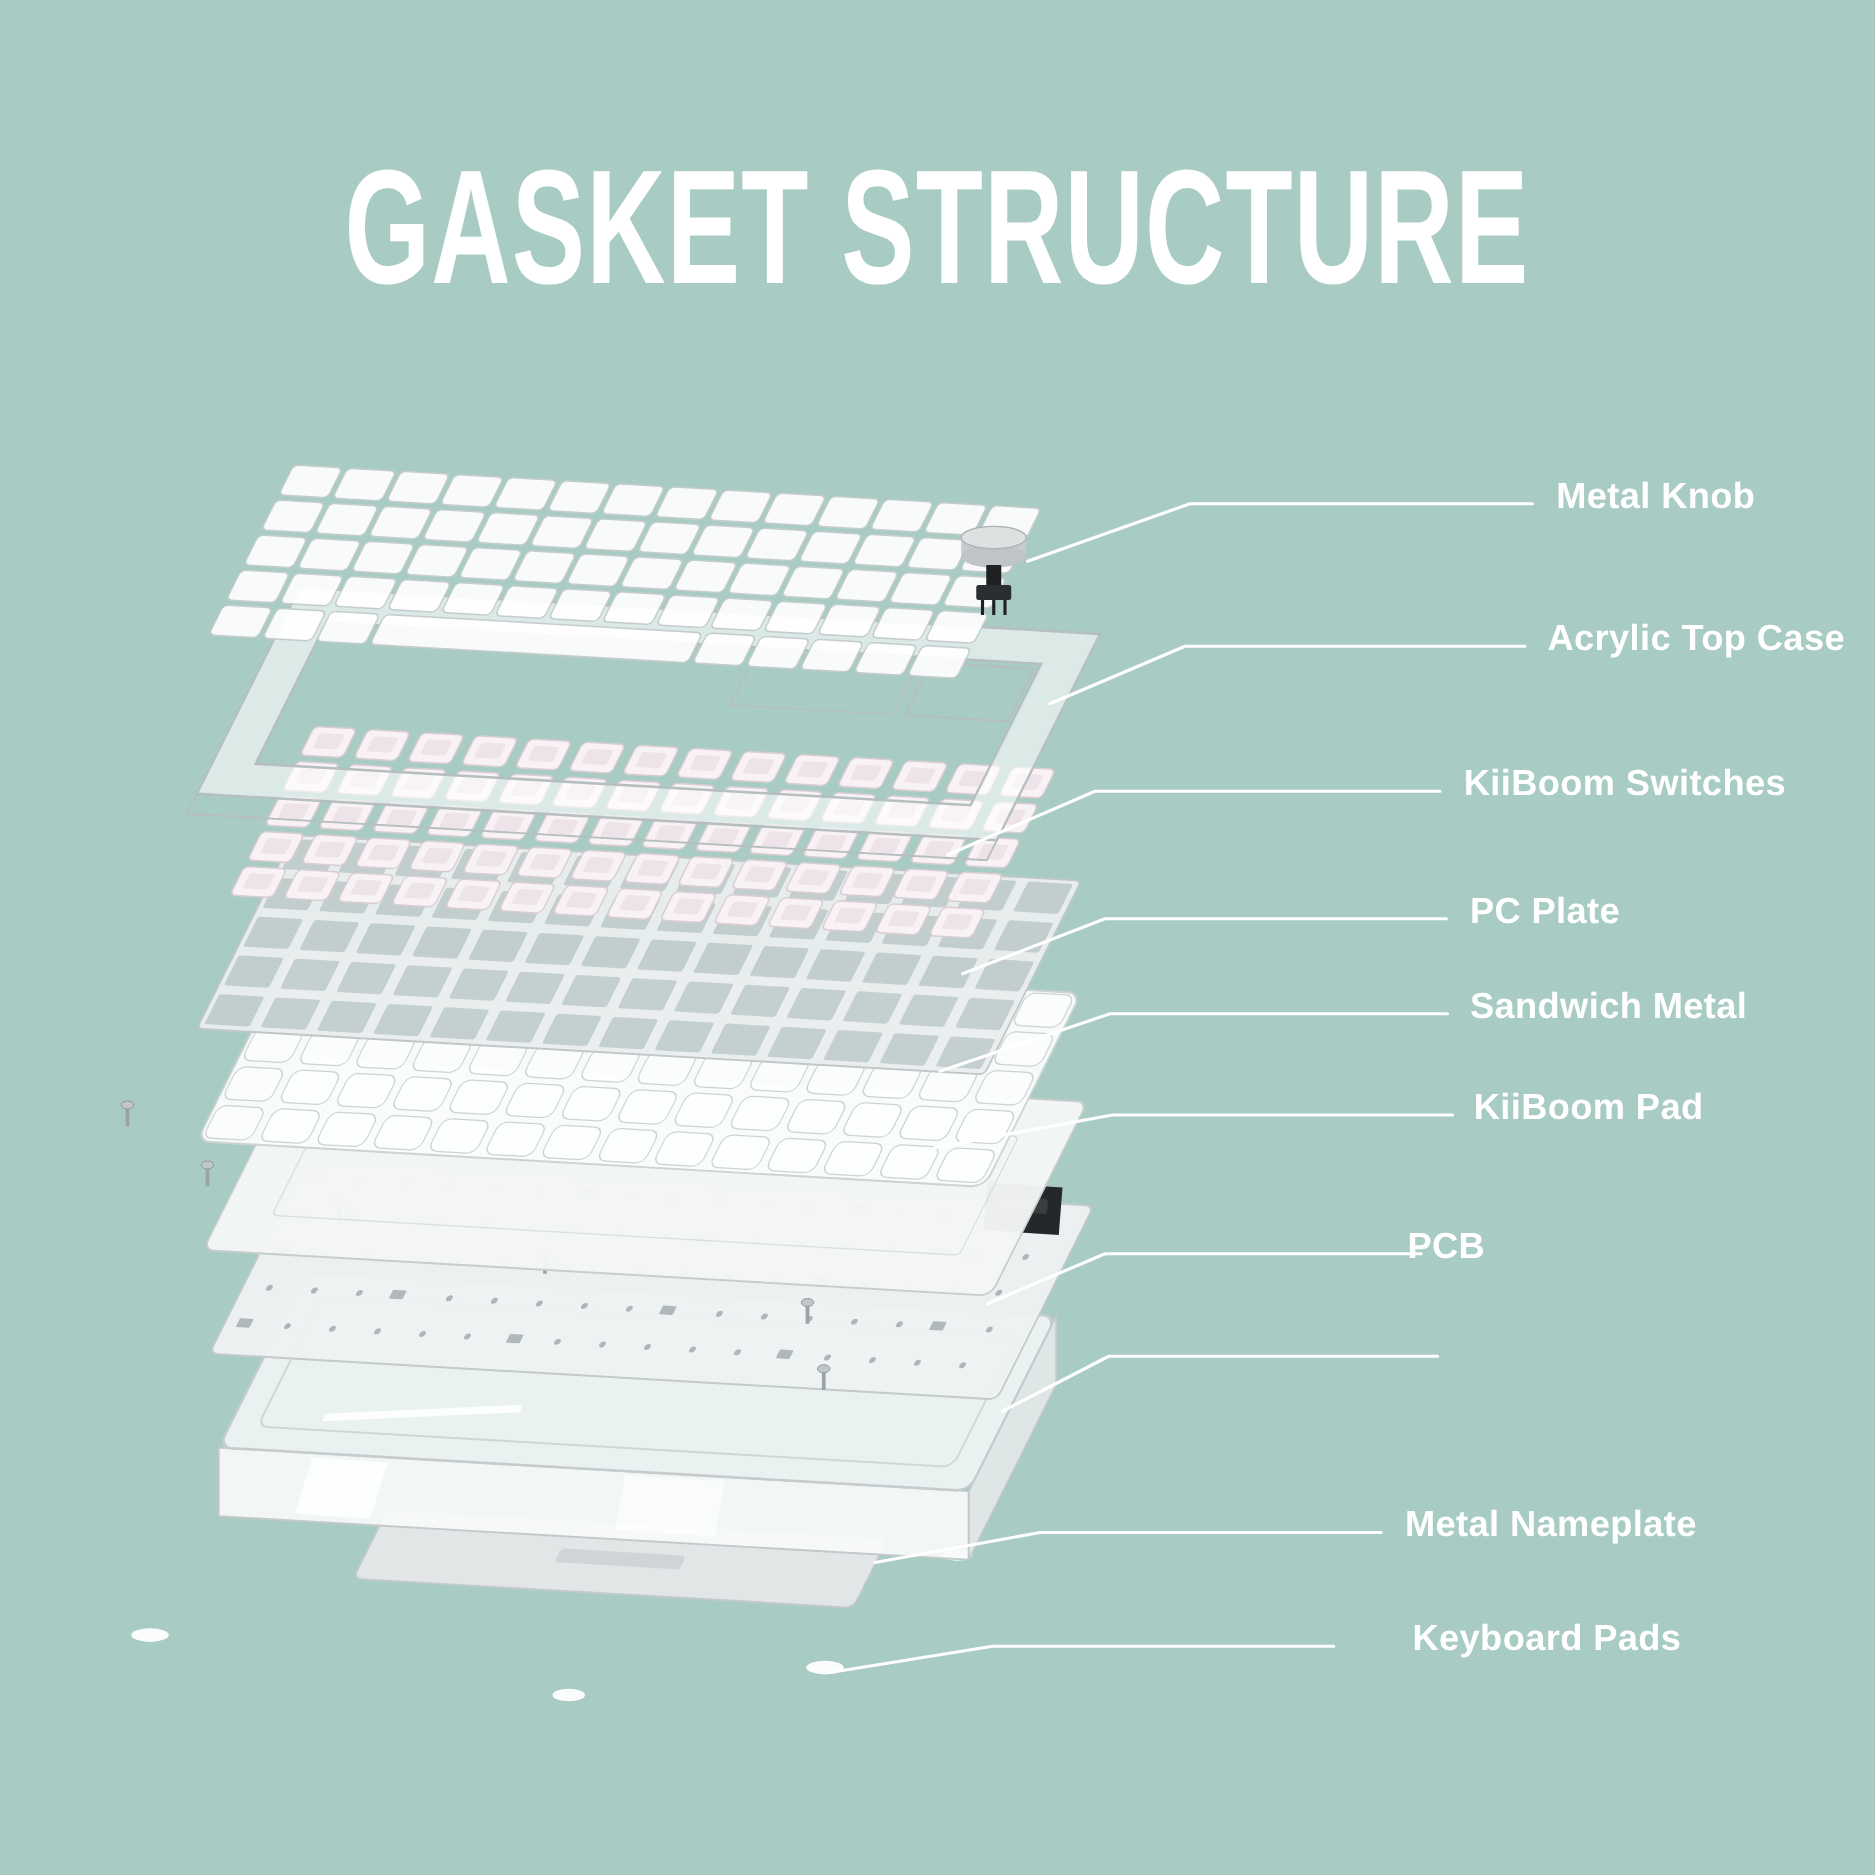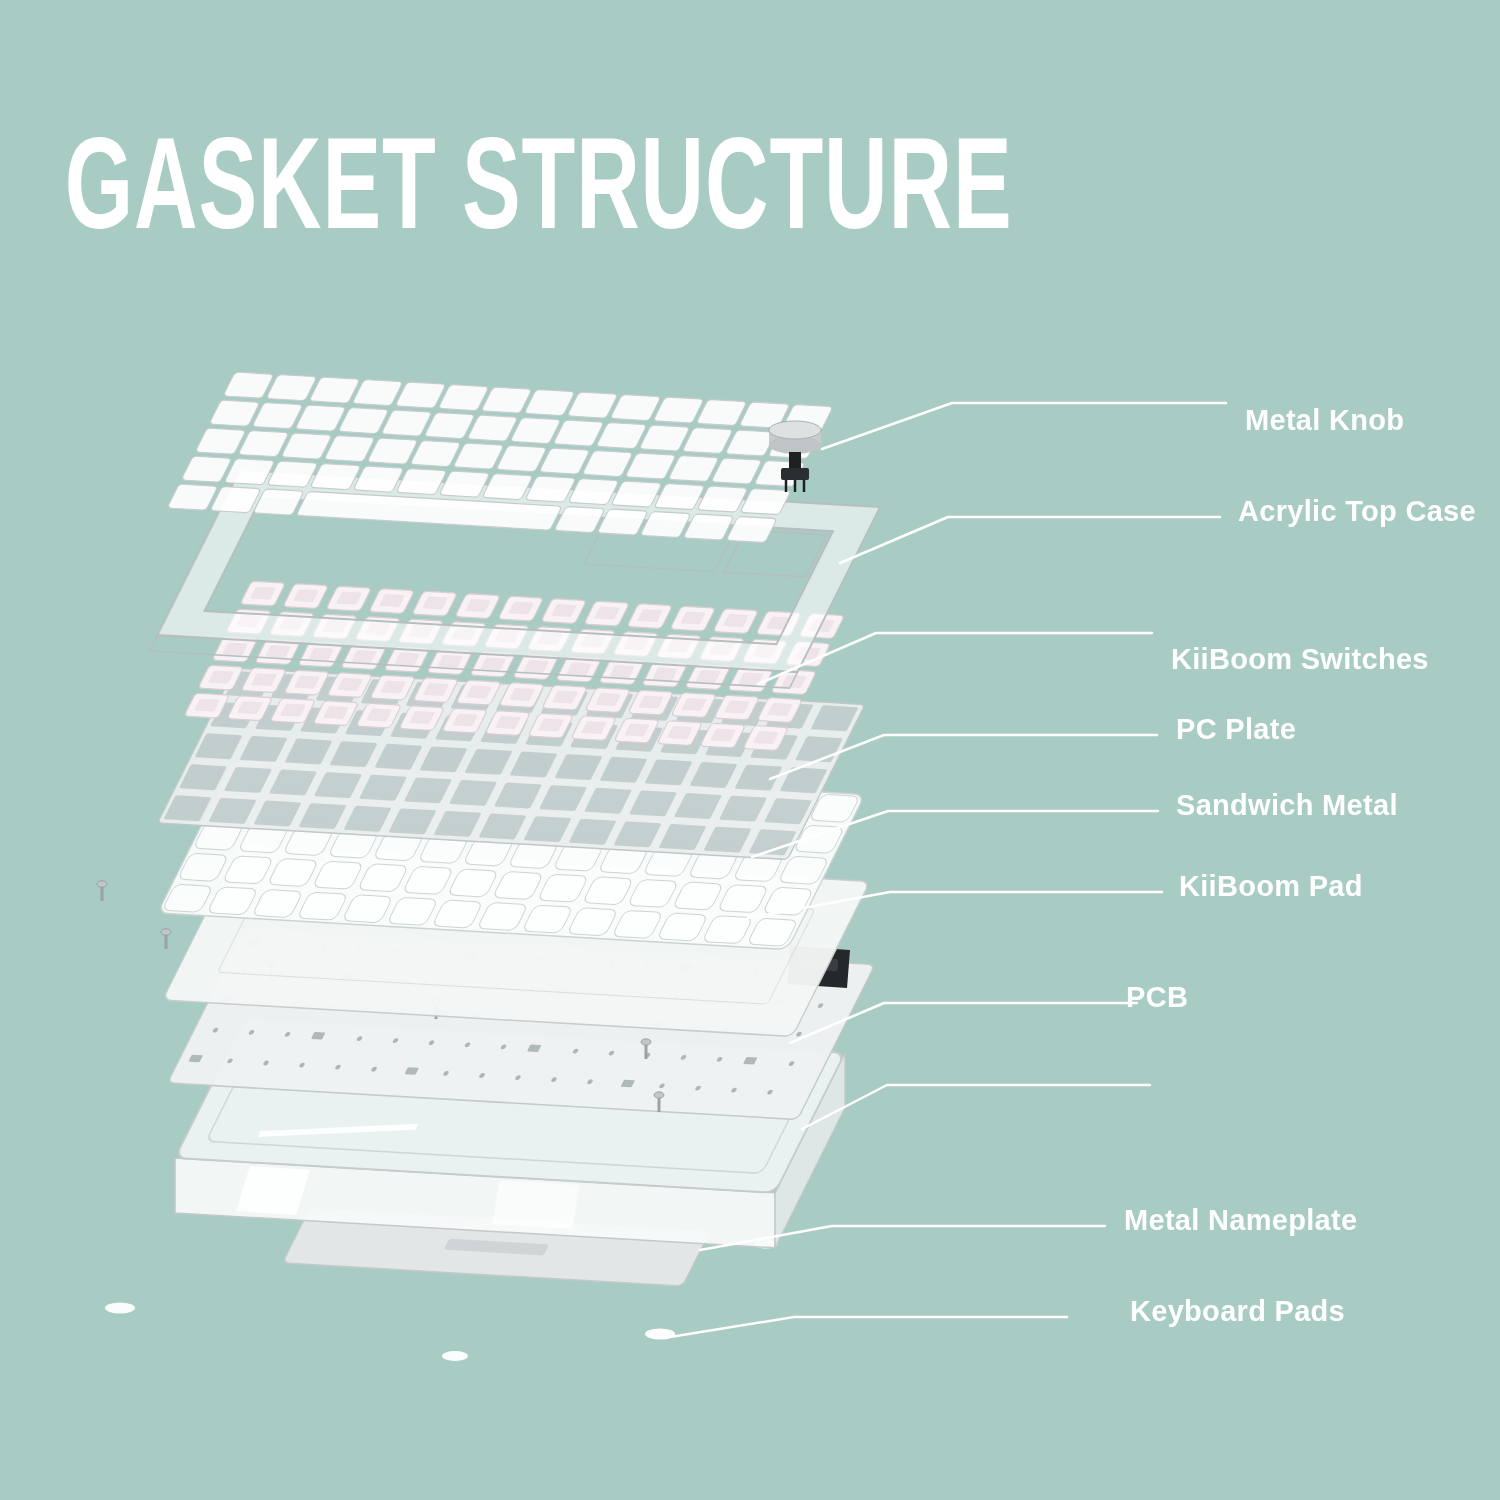--- a/index.html
+++ b/index.html
@@ -16,21 +16,21 @@
     margin: 0 auto;
     background: var(--bg);
     overflow: hidden;
   }
   .title {
     position: absolute;
     top: 108px;
     left: 0;
     width: 100%;
     margin: 0;
-    text-align: left;
+    text-align: center;
   }
   .title-inner {
     display: inline-block;
     font-size: 100px;
     font-weight: 700;
     letter-spacing: 1px;
     color: var(--fg);
     white-space: nowrap;
     transform: scale(0.88, 1.3);
     transform-origin: center top;
@@ -605,23 +605,23 @@
       <path d="M770,779 L884,735 L1157,735"></path>
       <path d="M752,857 L888,811 L1158,811"></path>
       <path d="M748,918 L890,892 L1162,892"></path>
       <path d="M790,1043 L884,1003 L1137,1003"></path>
       <path d="M802,1129 L887,1085 L1150,1085"></path>
       <path d="M700,1250 L832,1226 L1105,1226"></path>
       <path d="M664,1338 L794,1317 L1067,1317"></path>
     </g>
   </svg>
 
-  <div class="callout" style="left:1245px; top:382px;margin-top:23px;">Metal Knob</div>
+  <div class="callout" style="left:1245px; top:382px;">Metal Knob</div>
   <div class="callout" style="left:1238px; top:496px;text-align:center;">Acrylic Top Case</div>
-  <div class="callout" style="left:1171px; top:612px;margin-top:32px;">KiiBoom Switches</div>
+  <div class="callout" style="left:1171px; top:612px;">KiiBoom Switches</div>
   <div class="callout" style="left:1176px; top:714px;text-align:center;">PC Plate</div>
   <div class="callout" style="left:1176px; top:790px;">Sandwich Metal</div>
   <div class="callout" style="left:1179px; top:871px;">KiiBoom Pad</div>
   <div class="callout" style="left:1126px; top:982px;">PCB</div>
   <div class="callout" style="left:1124px; top:1205px;">Metal Nameplate</div>
   <div class="callout" style="left:1130px; top:1296px;text-align:center;">Keyboard Pads</div>
 
 </div>
 
 </body></html>

